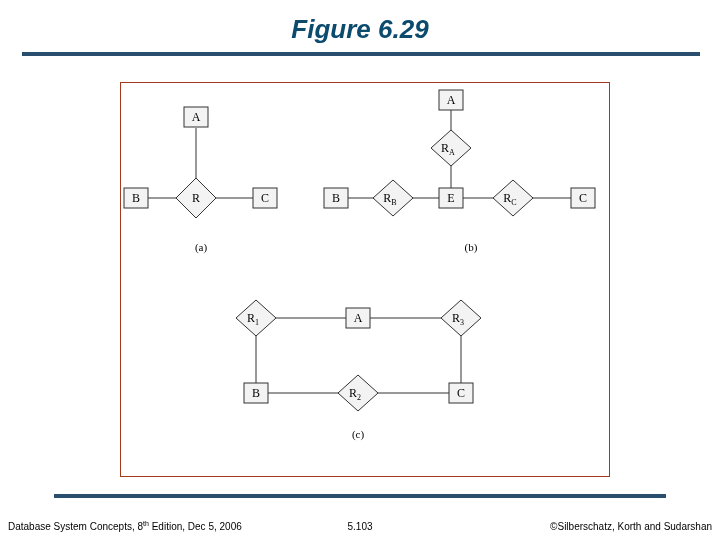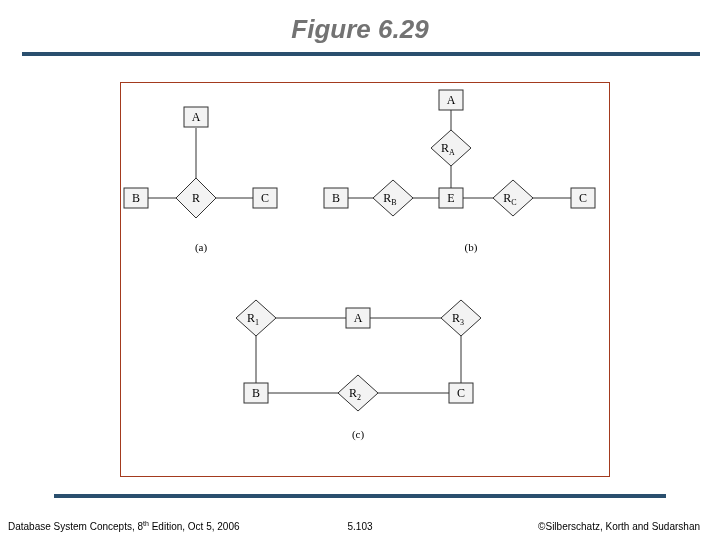--- a/index.html
+++ b/index.html
@@ -9,21 +9,21 @@
     height: 540px;
     background: #fff;
     font-family: Arial, Helvetica, sans-serif;
     position: relative;
   }
   .title {
     text-align: center;
     font-weight: bold;
     font-style: italic;
     font-size: 26px;
-    color: #737373;
+    color: #0c4a6e;
     padding-top: 14px;
     padding-bottom: 4px;
   }
   .rule-top, .rule-bottom {
     position: absolute;
     left: 22px;
     right: 20px;
     height: 4px;
     background: #2a4f6e;
   }
@@ -40,21 +40,21 @@
   }
   .footer {
     position: absolute;
     bottom: 8px;
     left: 0; right: 0;
     font-size: 10px;
     color: #000;
   }
   .foot-left { position: absolute; left: 8px; bottom: 0; }
   .foot-center { position: absolute; left: 0; right: 0; text-align: center; bottom: 0; }
-  .foot-right { position: absolute; right: 20px; bottom: 0; margin-left: 8px; }
+  .foot-right { position: absolute; right: 8px; bottom: 0; margin-left: 8px; }
   sup { font-size: 7px; }
 
   
   .node-label { font-family: "Times New Roman", serif; font-size: 12px; text-anchor: middle; dominant-baseline: central; }
   .sub-label { font-family: "Times New Roman", serif; font-size: 8px; }
   .caption { font-family: "Times New Roman", serif; font-size: 11px; text-anchor: middle; }
   line, rect, polygon { stroke: #333; stroke-width: 1; fill: #f3f3f3; }
   line { fill: none; }
 </style>
 </head>
@@ -148,17 +148,17 @@
       <text class="caption" x="237" y="355">(c)</text>
     </g>
 
   </svg>
 </div>
 
 <div class="rule-bottom"></div>
 
 <div class="footer">
   <span class="foot-left">
-    <span>Database System Concepts, 8</span><sup>th</sup><span> Edition, Oct 5, 2006</span>
+    <span>Database System Concepts, 8</span><sup>th</sup><span> Edition, Dec 5, 2006</span>
   </span>
   <span class="foot-center">5.103</span>
   <span class="foot-right">©Silberschatz, Korth and Sudarshan</span>
 </div>
 
 </body></html>

